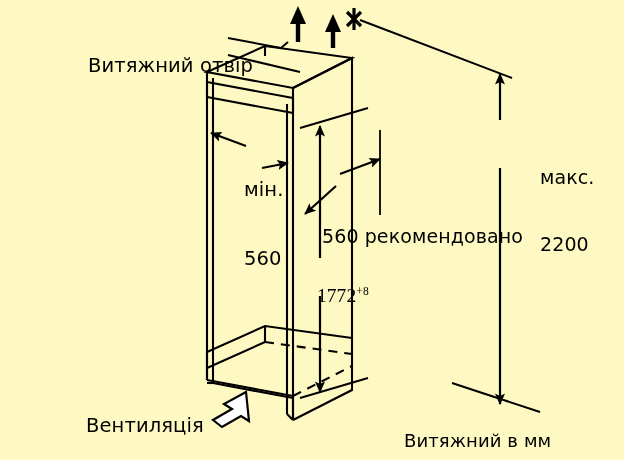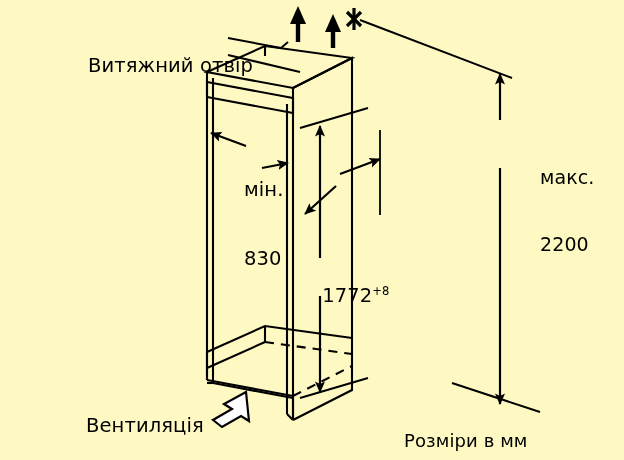--- a/index.html
+++ b/index.html
@@ -142,36 +142,37 @@
       <polygon points="246,392 224,404 232,409 213,420 222,427 241,416 249,421"></polygon>
     </g>
   </svg>
 
   <div class="lbl lbl-20 stack" style="left:88px; top:8px;">
     <span>Витяжний отвір</span>
   </div>
 
   <div class="lbl lbl-20 stack" style="left:244px; top:132px;">
     <span>мін.</span>
-    <span>830</span>
+    <span>560</span>
   </div>
 
   <div class="lbl lbl-19 stack" style="left:322px; top:180px;">
+    <span>560 рекомендовано</span>
   </div>
 
-  <div class="lbl lbl-20" style="left:297px; top:261px;">
+  <div class="lbl lbl-20" style="left:297px; top:261px;font-family:Liberation Serif, serif;">
     <span>1772</span><span class="sup">+8</span>
   </div>
 
   <div class="lbl lbl-19 stack" style="left:496px; top:121px;margin-left:44px;">
     <span>макс.</span>
     <span>2200</span>
   </div>
 
   <div class="lbl lbl-20 stack" style="left:86px; top:368px;">
     <span>Вентиляція</span>
     
     
   </div>
 
-  <div class="lbl lbl-18" style="left:404px; top:430px;">Розміри в мм</div>
+  <div class="lbl lbl-18" style="left:404px; top:430px;">Витяжний в мм</div>
 
 </div>
 
 </body></html>

